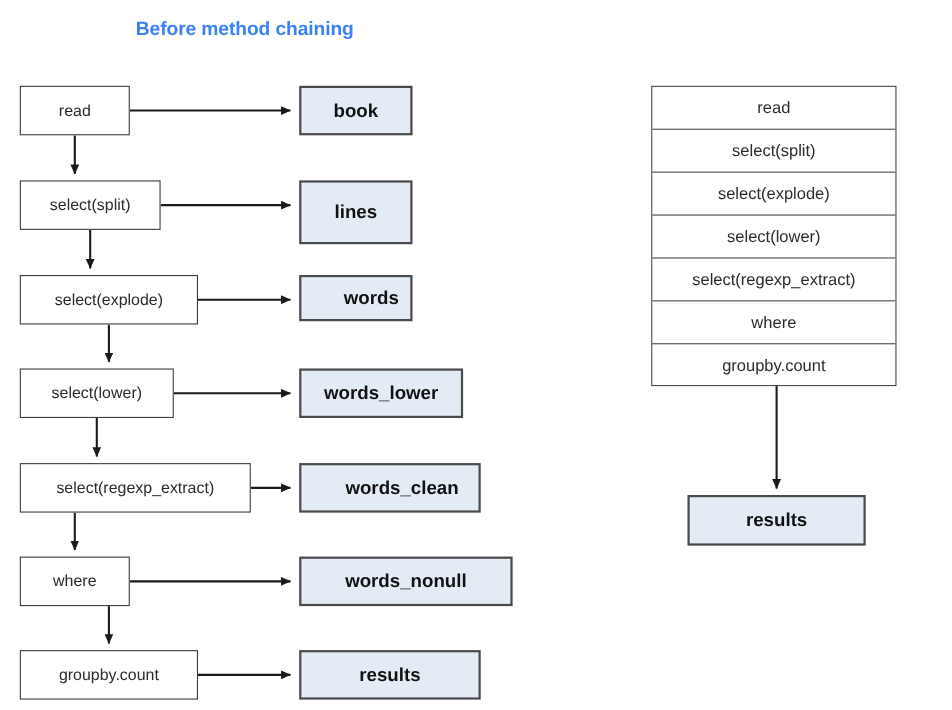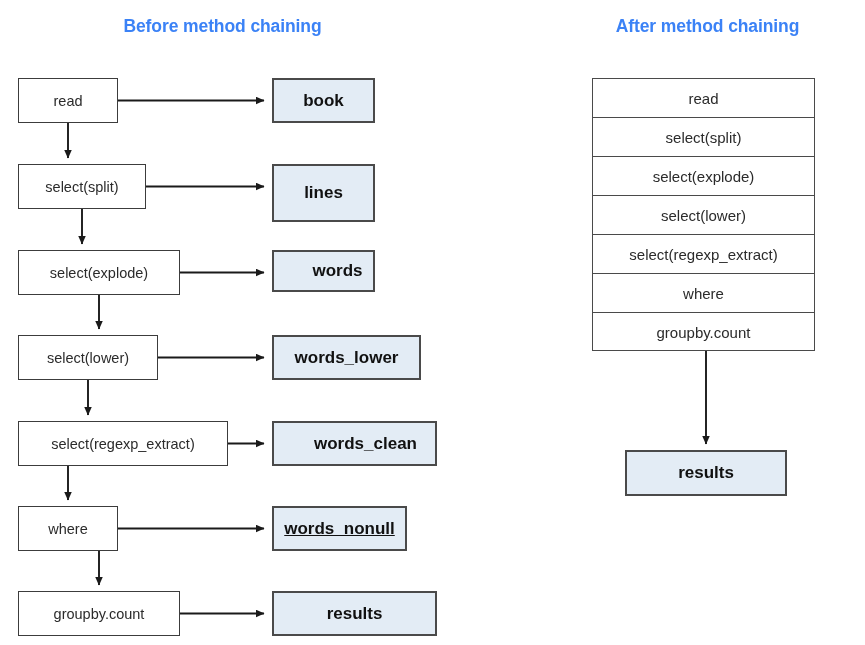--- a/index.html
+++ b/index.html
@@ -106,39 +106,38 @@
       <line x1="99" y1="295" x2="99" y2="329" marker-end="url(#arrowhead)"></line>
       <line x1="88" y1="380" x2="88" y2="415" marker-end="url(#arrowhead)"></line>
       <line x1="68" y1="466" x2="68" y2="500" marker-end="url(#arrowhead)"></line>
       <line x1="99" y1="551" x2="99" y2="585" marker-end="url(#arrowhead)"></line>
 
       <line x1="706" y1="351" x2="706" y2="444" marker-end="url(#arrowhead)"></line>
     </g>
   </svg>
 
   <div class="title" id="title-before">Before method chaining</div>
-  <div class="title" id="title-after">After method chaining</div>
 
   <div id="before-steps">
       <div class="proc-box" style="left: 18px; top: 78px; width: 100px; height: 45px;">read</div>
       <div class="proc-box" style="left: 18px; top: 164px; width: 128px; height: 45px;">select(split)</div>
       <div class="proc-box" style="left: 18px; top: 250px; width: 162px; height: 45px;">select(explode)</div>
       <div class="proc-box" style="left: 18px; top: 335px; width: 140px; height: 45px;">select(lower)</div>
       <div class="proc-box" style="left: 18px; top: 421px; width: 210px; height: 45px;">select(regexp_extract)</div>
       <div class="proc-box" style="left: 18px; top: 506px; width: 100px; height: 45px;">where</div>
       <div class="proc-box" style="left: 18px; top: 591px; width: 162px; height: 45px;">groupby.count</div>
     </div>
 
   <div id="before-outputs">
       <div class="data-box" style="left: 272px; top: 78px; width: 103px; height: 45px;">book</div>
       <div class="data-box" style="left: 272px; top: 164px; width: 103px; height: 58px;">lines</div>
       <div class="data-box" style="left: 272px; top: 250px; width: 103px; height: 42px; padding-left: 28px;">words</div>
       <div class="data-box" style="left: 272px; top: 335px; width: 149px; height: 45px;">words_lower</div>
       <div class="data-box" style="left: 272px; top: 421px; width: 165px; height: 45px; padding-left: 22px;">words_clean</div>
-      <div class="data-box" style="left: 272px; top: 506px; width: 135px; height: 45px; text-decoration: underline;">words_nonull</div>
+      <div class="data-box" style="left: 272px; top: 506px; width: 194px; height: 45px;">words_nonull</div>
       <div class="data-box" style="left: 272px; top: 591px; width: 165px; height: 45px;">results</div>
     </div>
 
   <div class="chain-table" id="chain-table" style="left: 592px; top: 78px; width: 223px; height: 273px;">
       <div class="chain-row" style="height: 39px;">read</div>
       <div class="chain-row" style="height: 39px;">select(split)</div>
       <div class="chain-row" style="height: 39px;">select(explode)</div>
       <div class="chain-row" style="height: 39px;">select(lower)</div>
       <div class="chain-row" style="height: 39px;">select(regexp_extract)</div>
       <div class="chain-row" style="height: 39px;">where</div>

